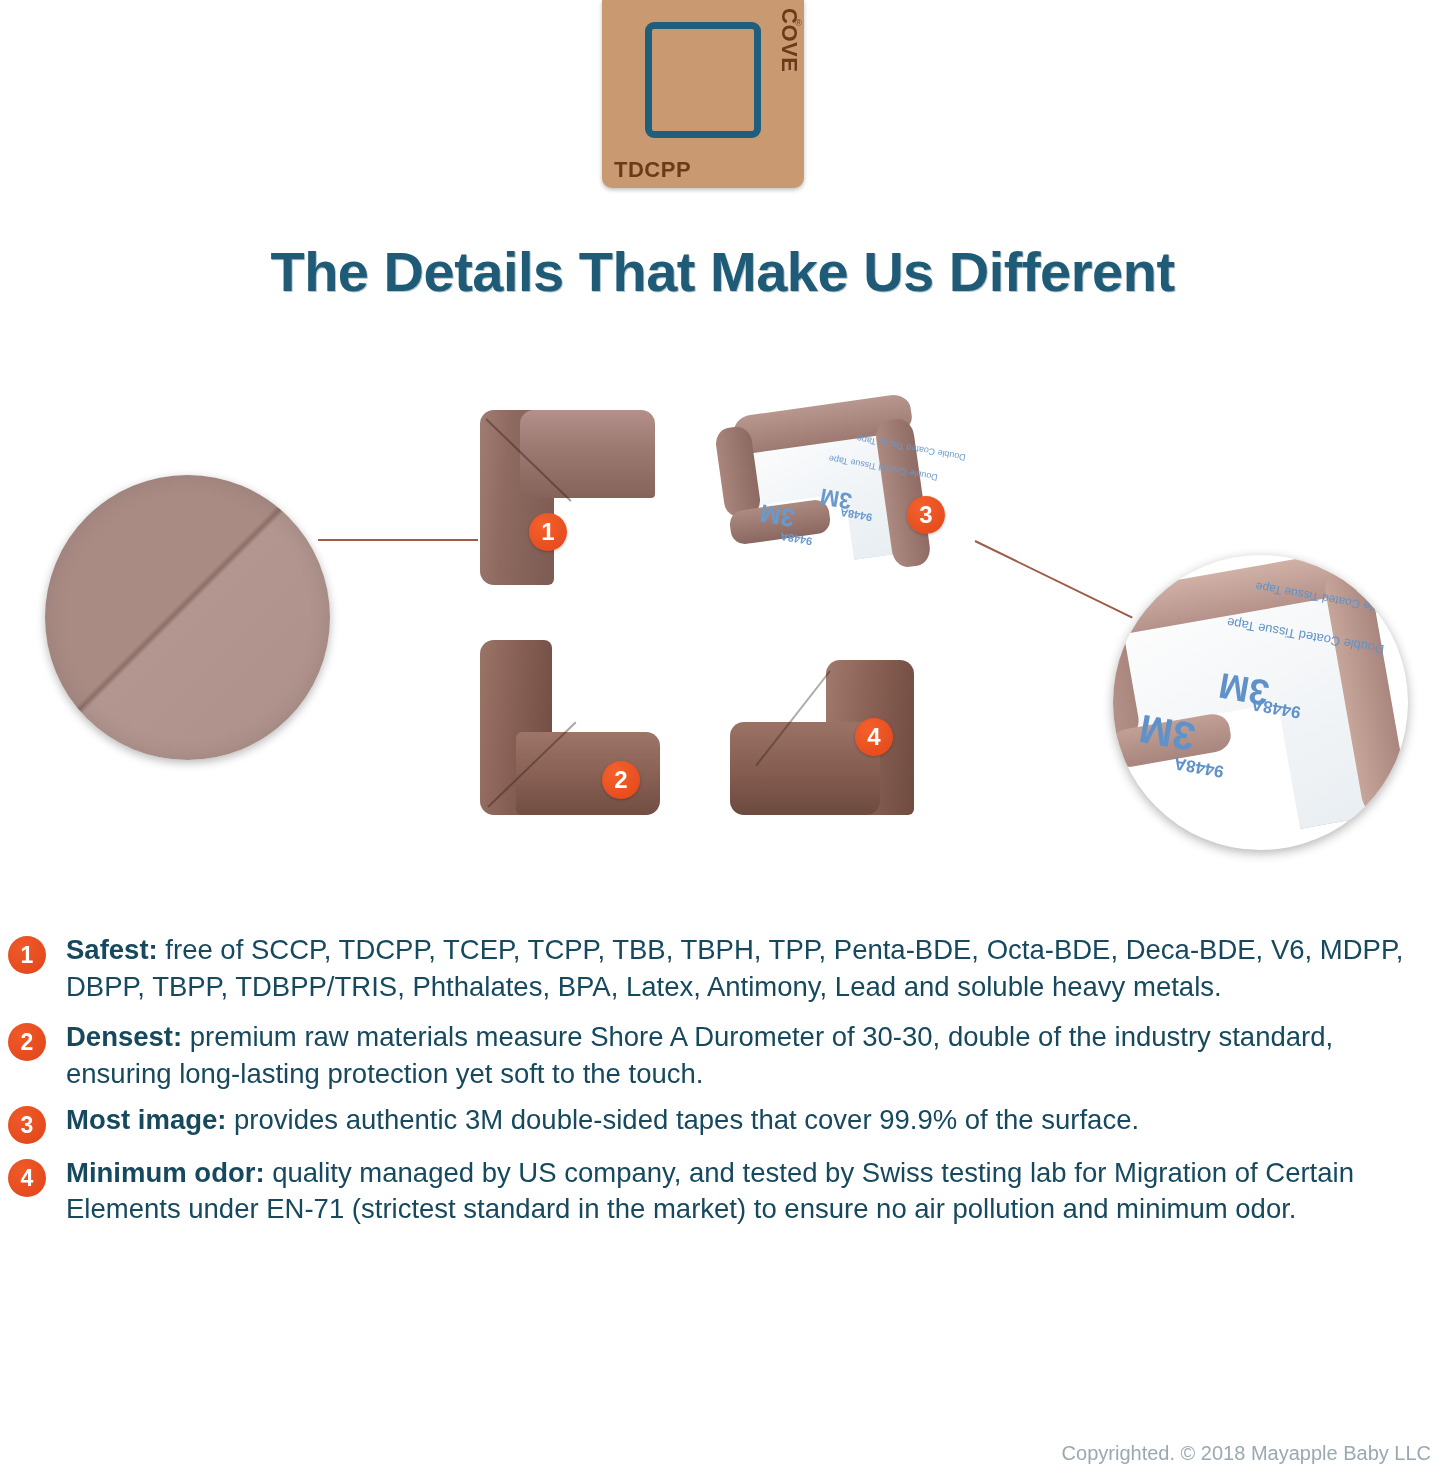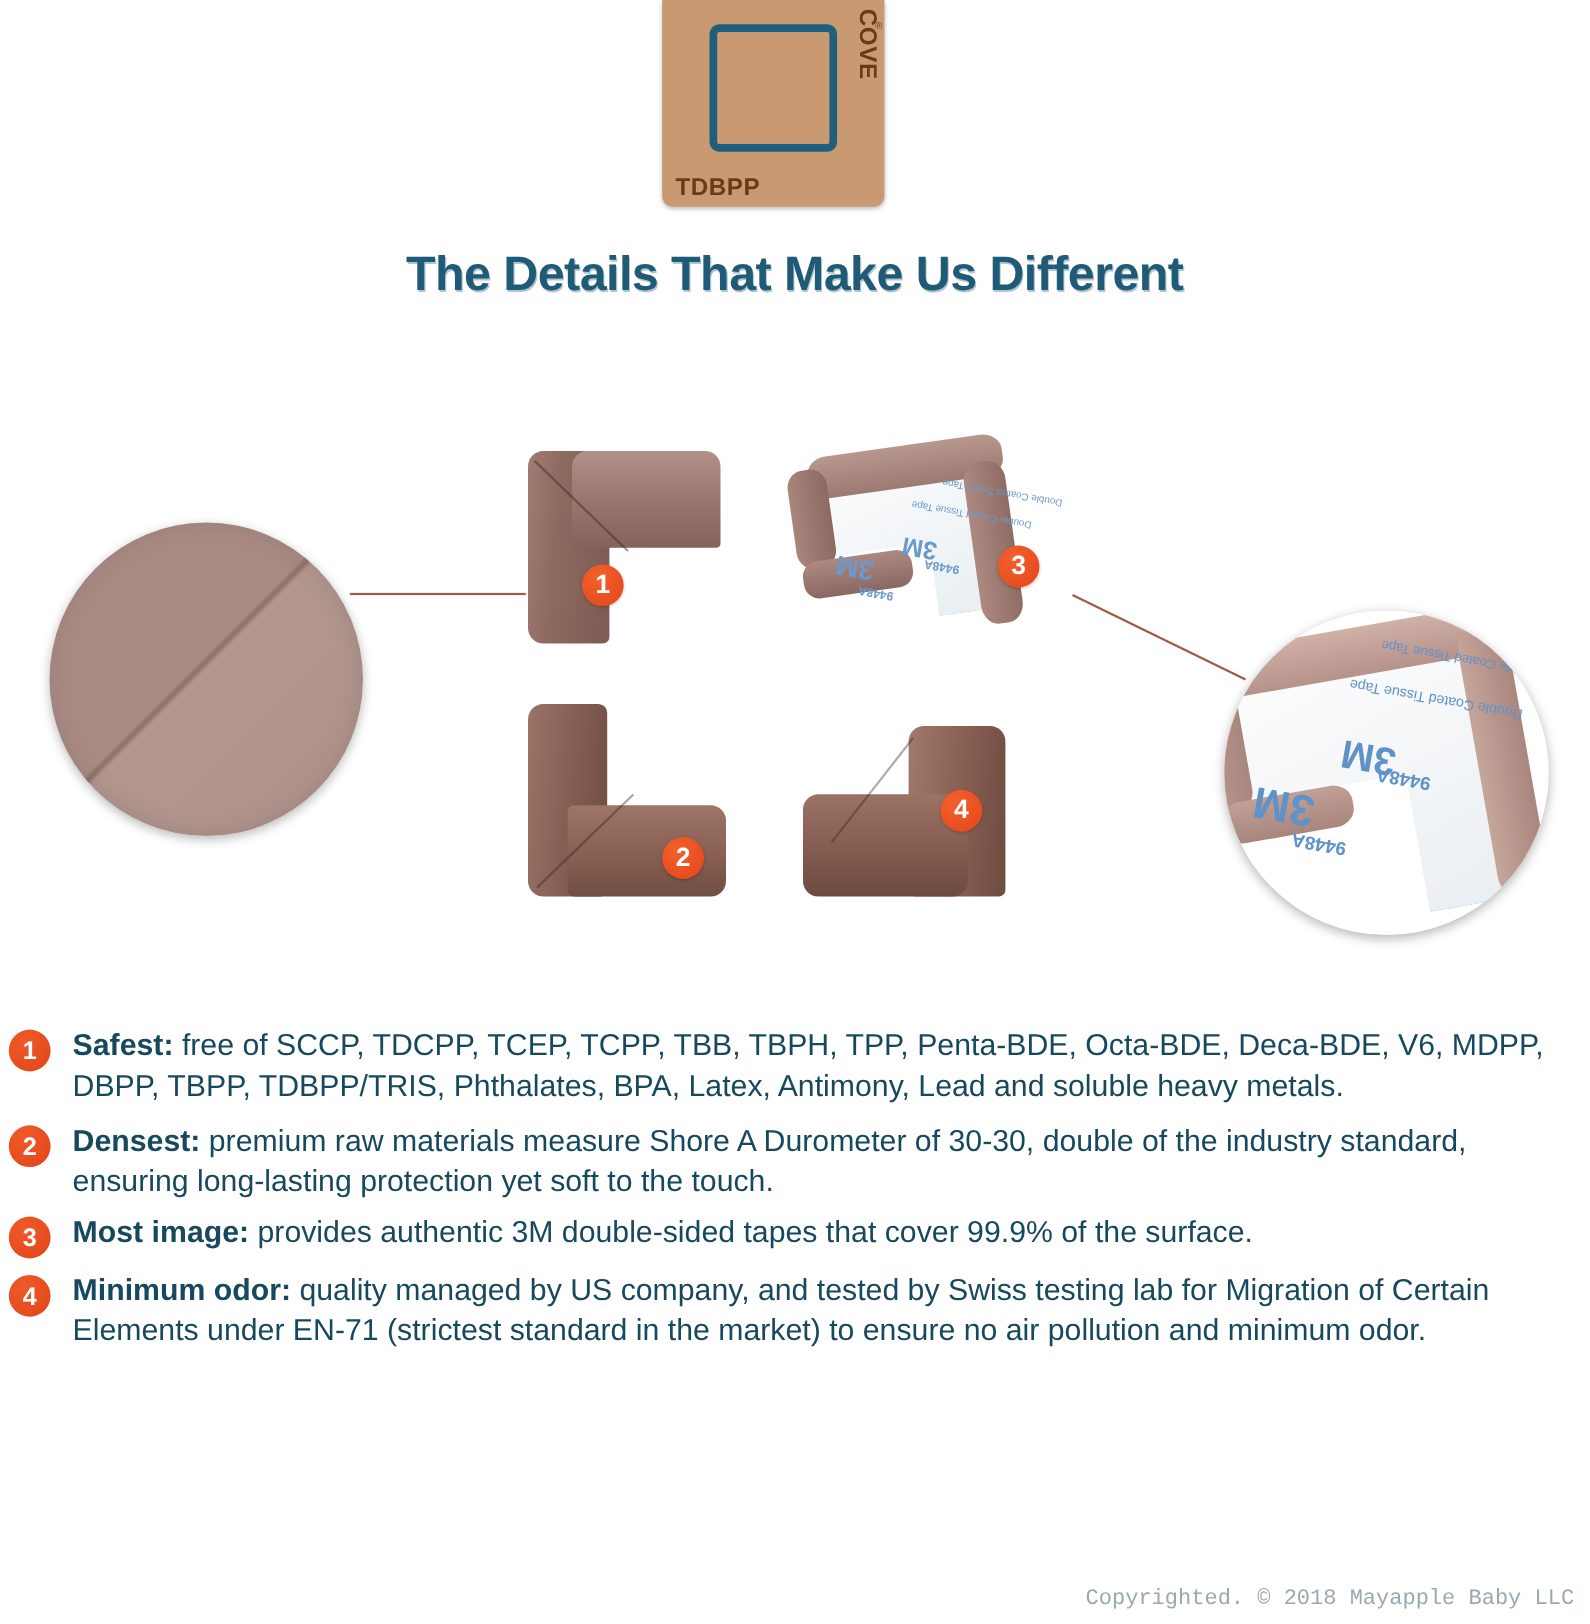--- a/index.html
+++ b/index.html
@@ -35,23 +35,23 @@
     color:#6b3a18; font-family:"Liberation Sans", sans-serif;
     writing-mode:vertical-rl; line-height:1;
   }
   .logo-reg{
     position:absolute; right:2px; top:18px;
     font-size:9px; color:#6b3a18;
   }
 
   
   .page-title{
-    position:absolute; left:0; top:225px; width:1445px;
+    position:absolute; left:0; top:239px; width:1445px;
     text-align:center;
-    font-size:44px; font-weight:bold;
+    font-size:56px; font-weight:bold;
     color:#1f5a76;
     letter-spacing:-0.5px;
     font-family:"Liberation Sans", sans-serif;
     text-shadow:1px 1px 0 rgba(31,90,118,.35);
   }
 
   
   .hero{position:absolute; left:0; top:370px; width:1445px; height:540px;}
 
   
@@ -257,29 +257,29 @@
   .bullet b{font-weight:bold;text-align:right;}
   .b1{margin-bottom:14px;}
   .b2{margin-bottom:10px;}
   .b3{margin-bottom:16px;}
 
   
   .footer{
     position:absolute; right:14px; bottom:10px;
     text-align:left;
     color:#9aa9b1; font-size:20px; line-height:1.25;
-    font-family:Liberation Mono, monospace;
+    font-family:Liberation Sans, sans-serif;
   }
 </style>
 </head>
 <body>
 
 <div class="logo-badge">
   <div class="logo-square"></div>
-  <div class="logo-roving">TDBPP</div>
+  <div class="logo-roving">TDCPP</div>
   <div class="logo-cove">COVE</div>
   <div class="logo-reg">®</div>
 </div>
 
 <div class="page-title">The Details That Make Us Different</div>
 
 <div class="hero">
 
   <div class="zoom-circle-left"></div>
   <div class="leader-left"></div>

